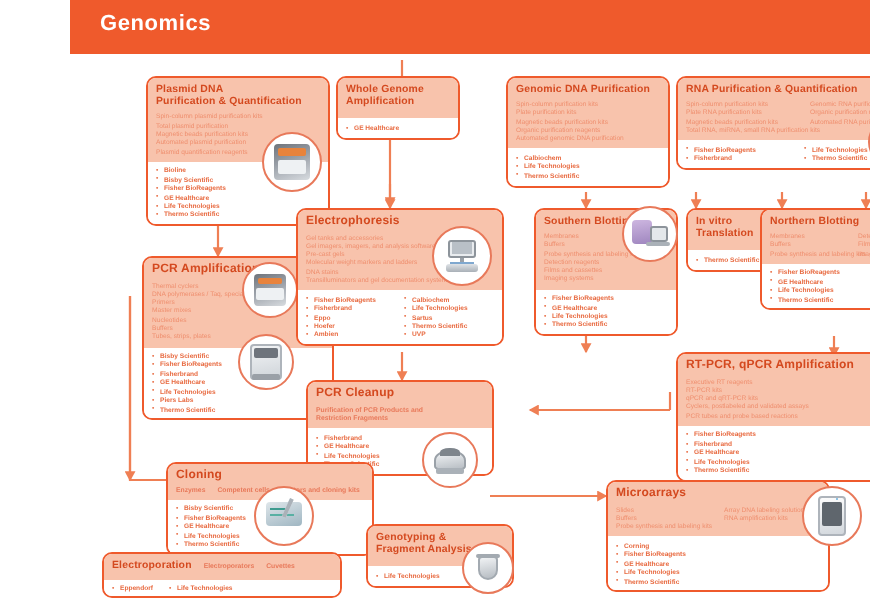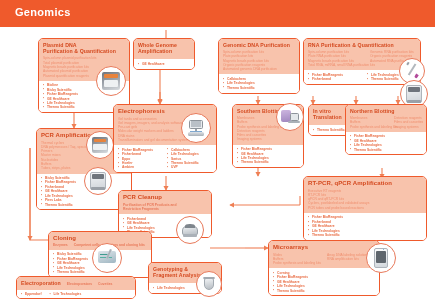--- a/index.html
+++ b/index.html
@@ -3,21 +3,21 @@
 <meta charset="utf-8">
 <style>
   * { box-sizing: border-box; margin:0; padding:0; }
   html,body { width:435px; height:303px; }
   body {
     font-family: "Liberation Sans", sans-serif;
     background:#ffffff;
     position:relative;
     overflow:hidden;
   }
-  #canvas { position:relative; width:393px; height:303px; }
+  #canvas { position:relative; width:393px; height:303px;margin-left:35px; }
 
   
   .header {
     position:absolute; left:0; top:0; width:435px; height:27px;
     background:#ef5a2c;
   }
   .header-title {
     position:absolute; left:15px; top:6px;
     color:#ffffff; font-size:11px; font-weight:bold;
     letter-spacing:.3px;

